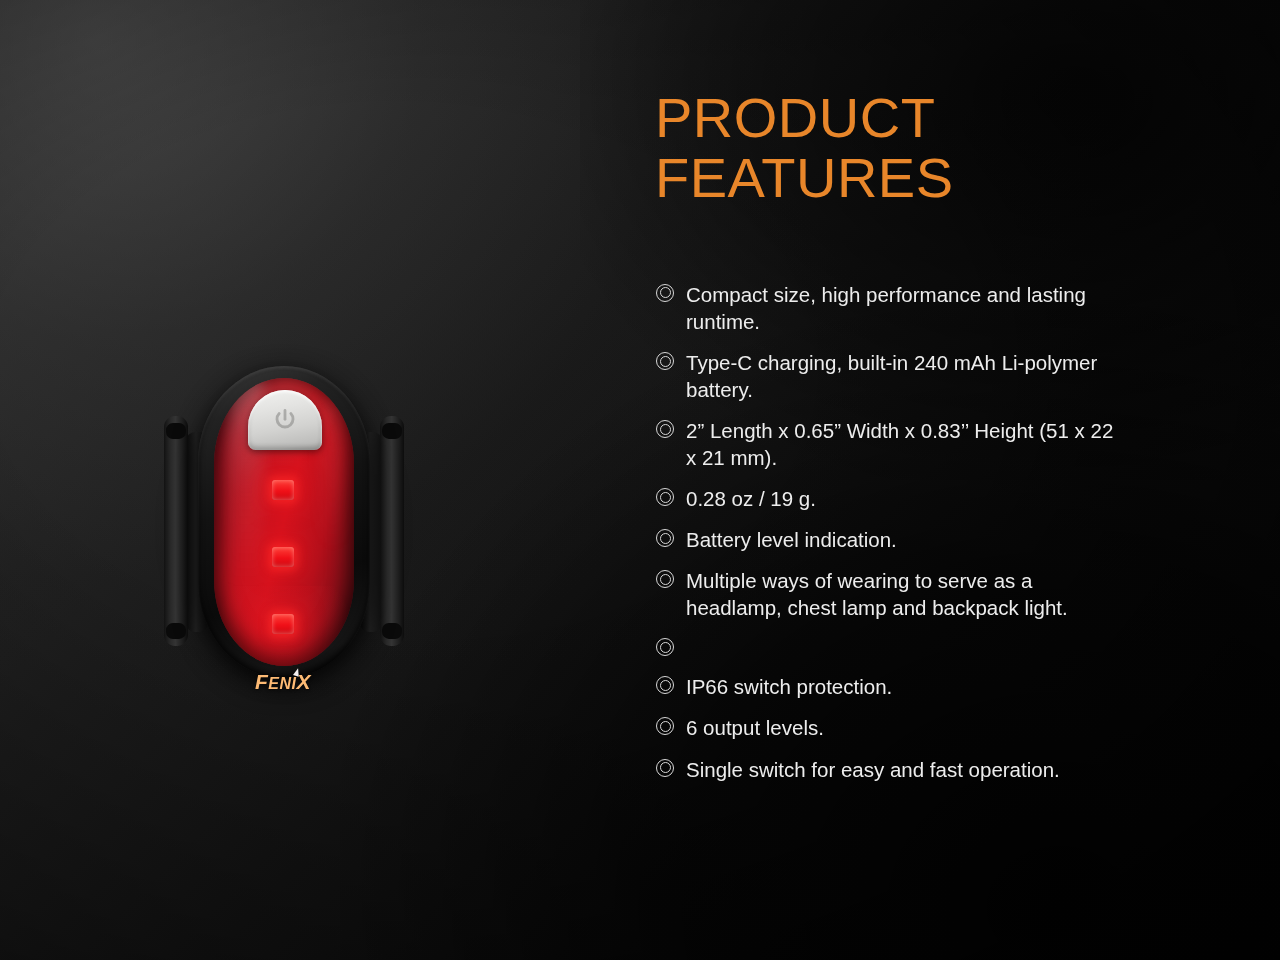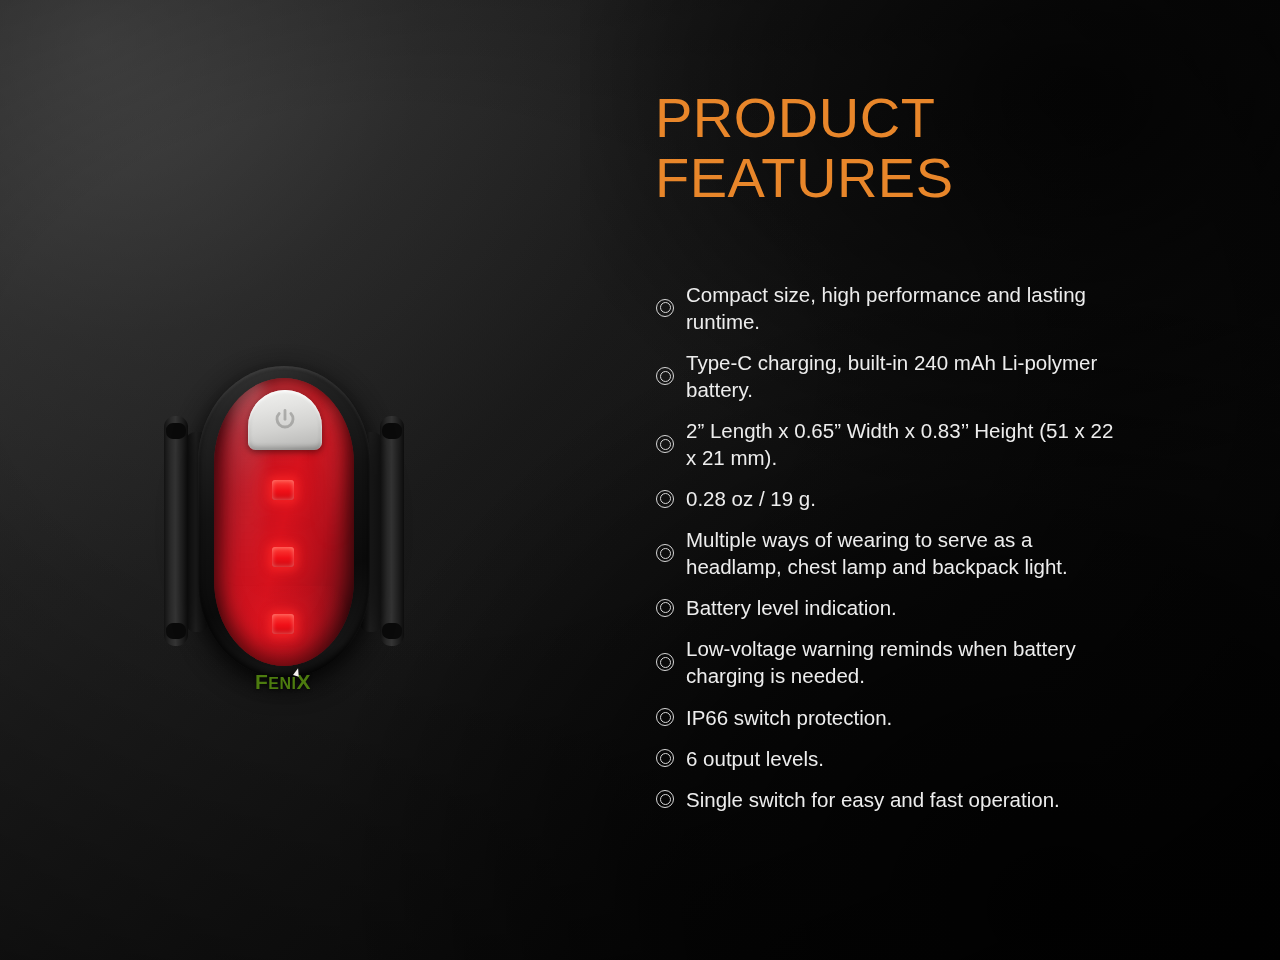--- a/index.html
+++ b/index.html
@@ -166,24 +166,25 @@
   }
   .led-1 { top:140px; }
   .led-2 { top:207px; }
   .led-3 { top:274px; }
 
   
   .fenix {
     position:absolute;
     left:50%; top:330px;
     transform:translateX(-50%);
-    color:#4d7c0f;
+    color:#fdba74;
     font-family:"Liberation Sans", sans-serif;
     font-weight:bold;
     font-size:21px;
+    font-style:italic;
     letter-spacing:.5px;
     text-shadow:0 1px 3px rgba(0,0,0,.55);
     white-space:nowrap;
   }
   .fenix .cap  { font-size:21px; }
   .fenix .sml  { font-size:16px; }
   .fenix .dotted { position:relative; }
   .fenix .dotted::after {
     content:"";
     position:absolute; left:2px; top:-7px;
@@ -210,21 +211,21 @@
     white-space:pre-line;
   }
 
   #features {
     margin-top:72px;
     list-style:none;
   }
 
   .feature {
     display:flex;
-    align-items:center;
+    align-items:flex-start;
     margin-bottom:14px;
   }
 
   .bullet {
     flex:0 0 auto;
     width:22px; height:22px;
     margin-right:9px;
     margin-top:2px;
     position:relative;
   }
@@ -310,31 +311,30 @@
         <span class="feature-text">2” Length x 0.65” Width x 0.83’’ Height (51 x 22 x 21 mm).</span>
       </li>
 
       <li class="feature">
         <span class="bullet"></span>
         <span class="feature-text">0.28 oz / 19 g.</span>
       </li>
 
       <li class="feature">
         <span class="bullet"></span>
+        <span class="feature-text">Battery level indication.</span>
+      </li>
+
+      <li class="feature">
+        <span class="bullet"></span>
         <span class="feature-text">Multiple ways of wearing to serve as a headlamp, chest lamp and backpack light.</span>
       </li>
 
       <li class="feature">
         <span class="bullet"></span>
-        <span class="feature-text">Battery level indication.</span>
-      </li>
-
-      <li class="feature">
-        <span class="bullet"></span>
-        <span class="feature-text">Low-voltage warning reminds when battery charging is needed.</span>
       </li>
 
       <li class="feature">
         <span class="bullet"></span>
         <span class="feature-text">IP66 switch protection.</span>
       </li>
 
       <li class="feature">
         <span class="bullet"></span>
         <span class="feature-text">6 output levels.</span>

